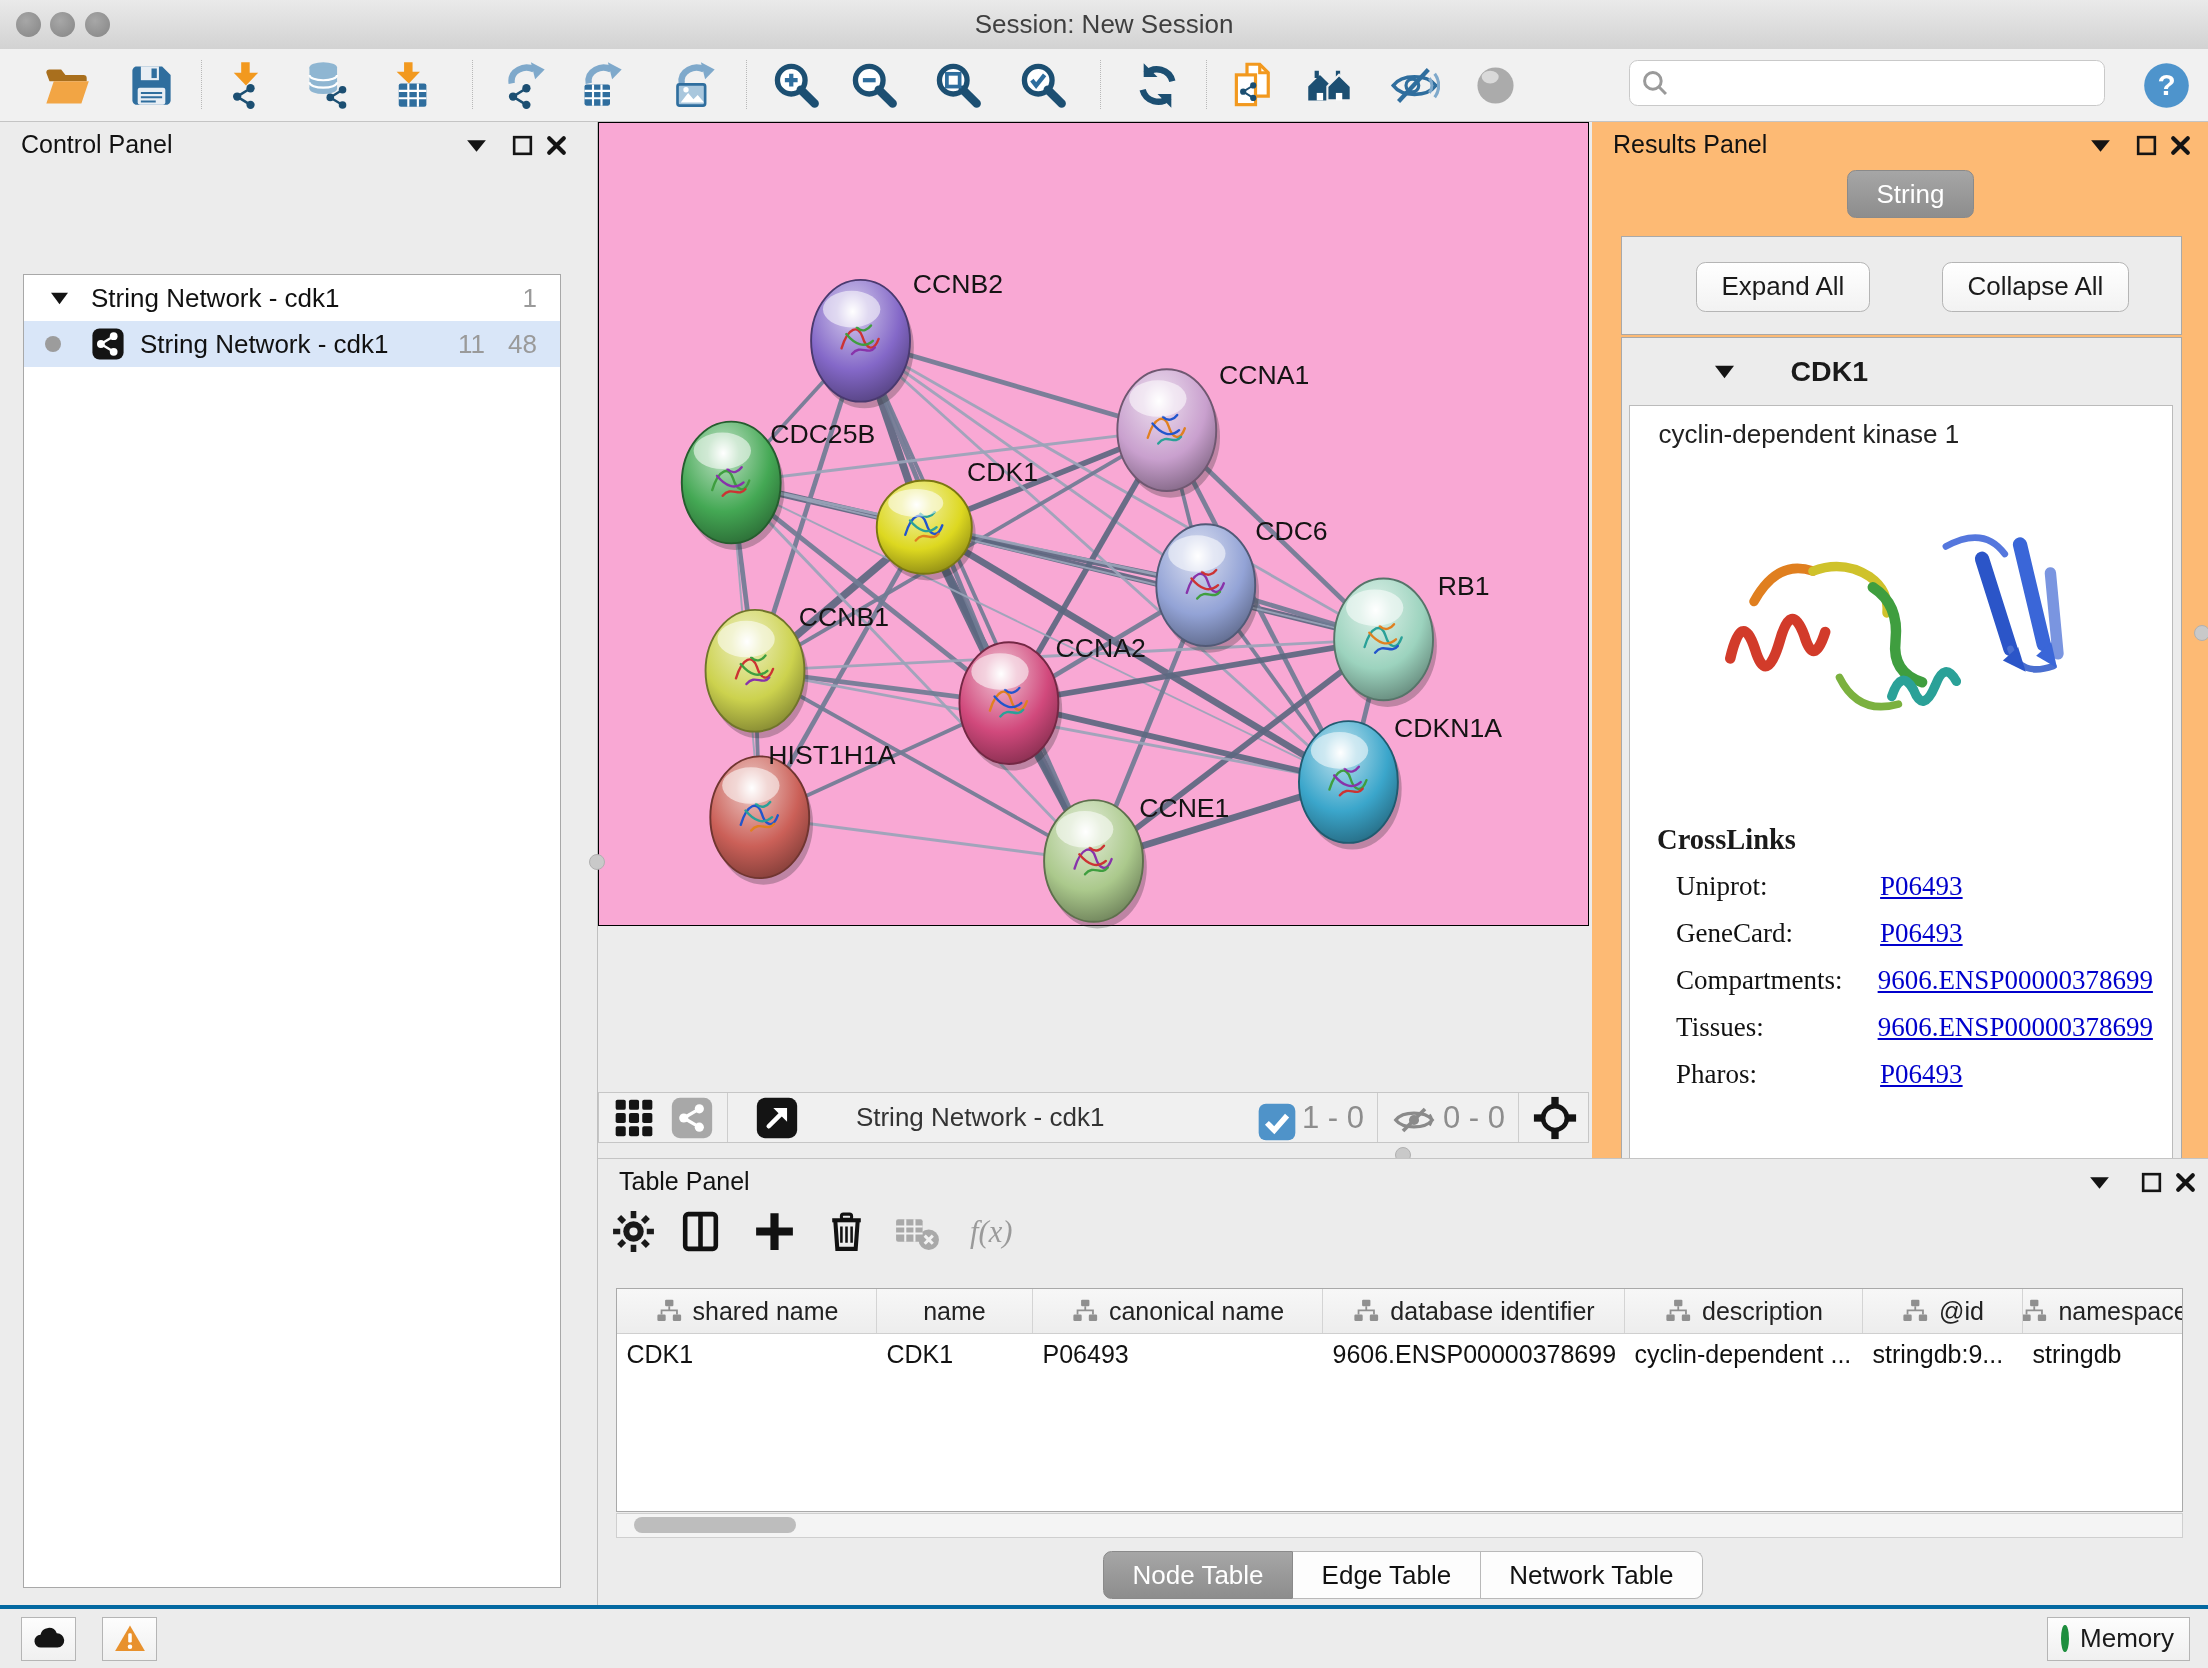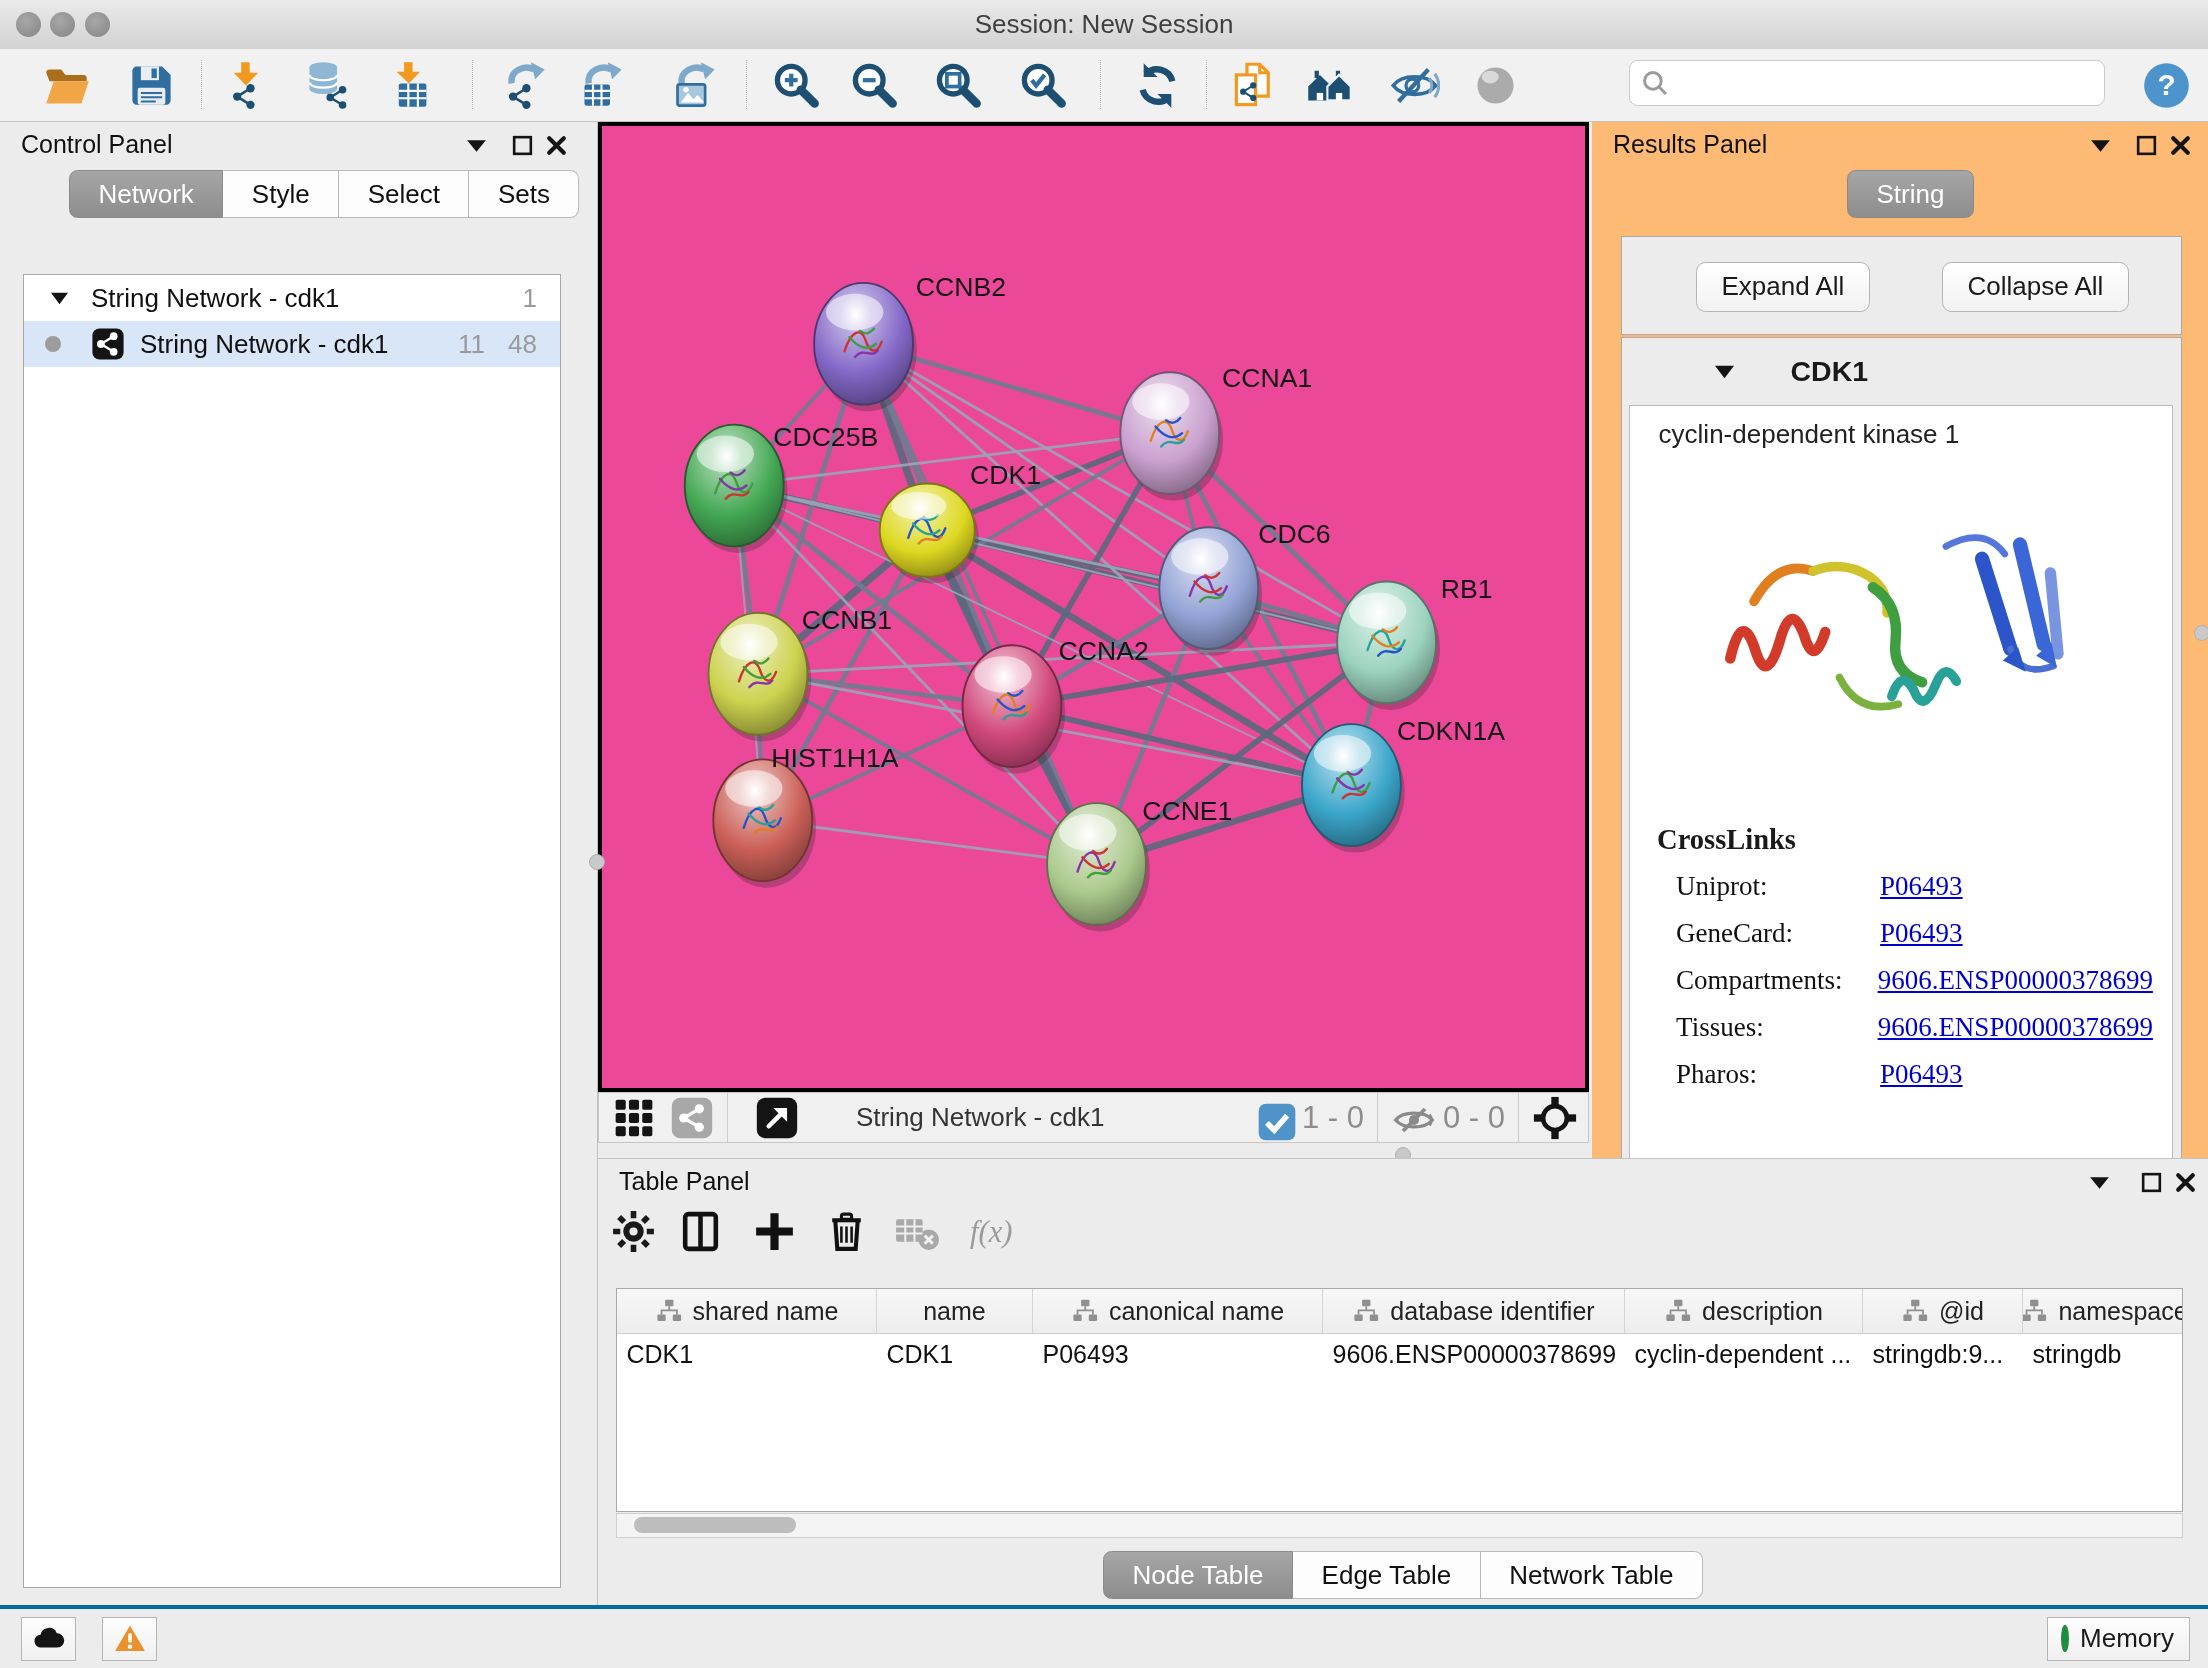--- a/index.html
+++ b/index.html
@@ -47,21 +47,21 @@
   .tree-row.selected{background:#d9e6f8;}
   .tr-caret{margin-left:25px;width:21px;}
   .tr-caret svg{width:21px;height:17px;}
   .tr-dot{margin-left:21px;width:16px;height:16px;border-radius:50%;background:#9c9c9c;}
   .tr-share{margin-left:30px;width:34px;height:34px;}
   .tr-share svg{width:34px;height:34px;}
   .tr-label{margin-left:15px;flex:1;color:#111;}
   .tr-num{color:#9a9a9a;margin-right:23px;}
   
   .network-area{position:absolute;left:598px;top:122px;width:993px;height:1037px;background:#ececec;}
-  .net-canvas{position:absolute;left:0;top:0;width:991px;height:970px;background:#ec4899;border:4px solid #000000;box-sizing:border-box;}
+  .net-canvas{position:absolute;left:0;top:0;width:991px;height:804px;background:#f9a8d4;border:1px solid #000000;box-sizing:border-box;}
   .net-toolbar{position:absolute;left:0;top:970px;width:991px;height:51px;background:#f0f0f0;
     border:1px solid #c6c6c6;display:flex;align-items:center;box-sizing:border-box;}
   .nt-ic{width:44px;height:44px;margin-left:13.3px;flex:0 0 auto;}
   .nt-ic svg{width:44px;height:44px;}
   .nt-sep{width:0;height:49px;border-left:1px solid #cdcdcd;margin-left:13.3px;}
   .nt-title{font-size:26px;color:#333;margin-left:57px;flex:1;}
   .nt-count{font-size:31px;color:#8d8d8d;margin-left:11.4px;}
   .grip{position:absolute;width:14.3px;height:14.3px;border-radius:50%;background:#c9c9c9;border:1px solid #b0b0b0;}
   
   .results-panel{position:absolute;left:1592px;top:122px;width:616px;height:1037px;background:#fdba74;}
@@ -302,26 +302,20 @@
       <div class="ph-ic" style="left:464px"><svg viewBox="0 0 24 24">
             <path d="M3 7h18l-9 11z" fill="#141414"></path>
           </svg></div>
       <div class="ph-ic" style="left:510px"><svg viewBox="0 0 24 24">
             <rect x="4" y="4" width="16" height="16" fill="none" stroke="#141414" stroke-width="2.5"></rect>
           </svg></div>
       <div class="ph-ic" style="left:544px"><svg viewBox="0 0 24 24">
             <path d="M5 5l14 14M19 5 5 19" stroke="#141414" stroke-width="4" stroke-linecap="round"></path>
           </svg></div>
     </div>
-    <div class="tabrow" style="left:69px;top:48px" id="cp-tabs">
-        <div class="tab active">Network</div>
-        <div class="tab">Style</div>
-        <div class="tab">Select</div>
-        <div class="tab">Sets</div>
-      </div>
     <div class="tree">
       <div class="tree-row">
         <span class="tr-caret"><svg viewBox="0 0 22 18">
               <path d="M2 3h18l-9 12z" fill="#141414"></path>
             </svg></span>
         <span class="tr-label" style="margin-left:21px">String Network - cdk1</span>
         <span class="tr-num">1</span>
       </div>
       <div class="tree-row selected">
         <span class="tr-dot"></span>

